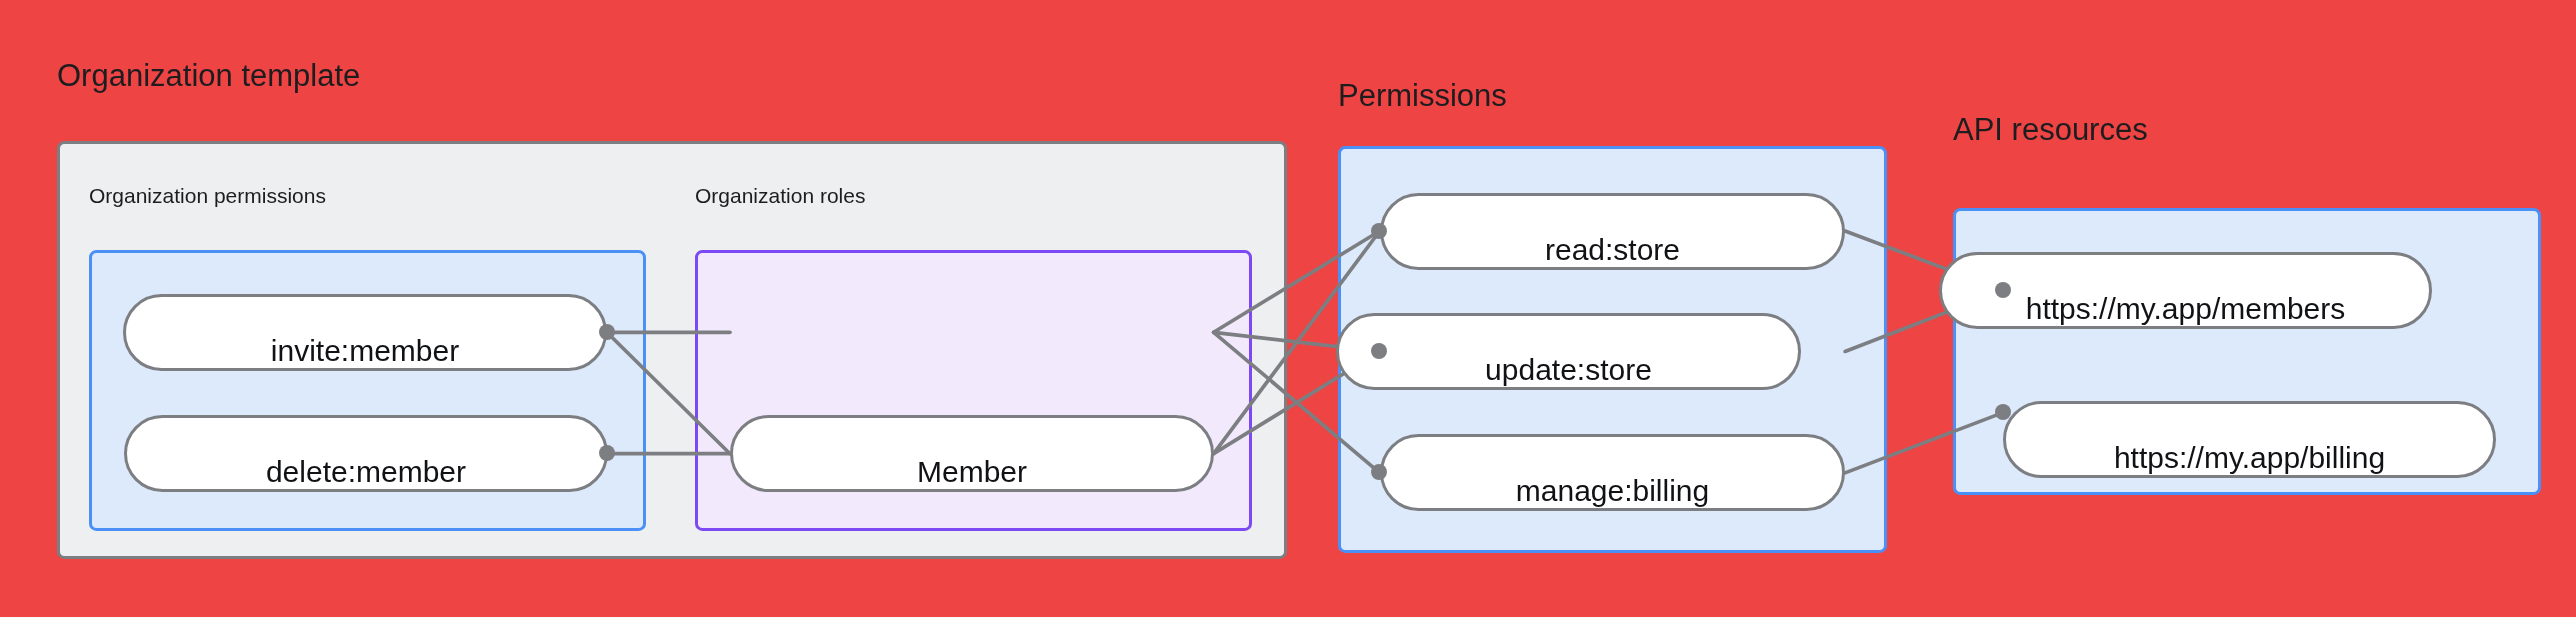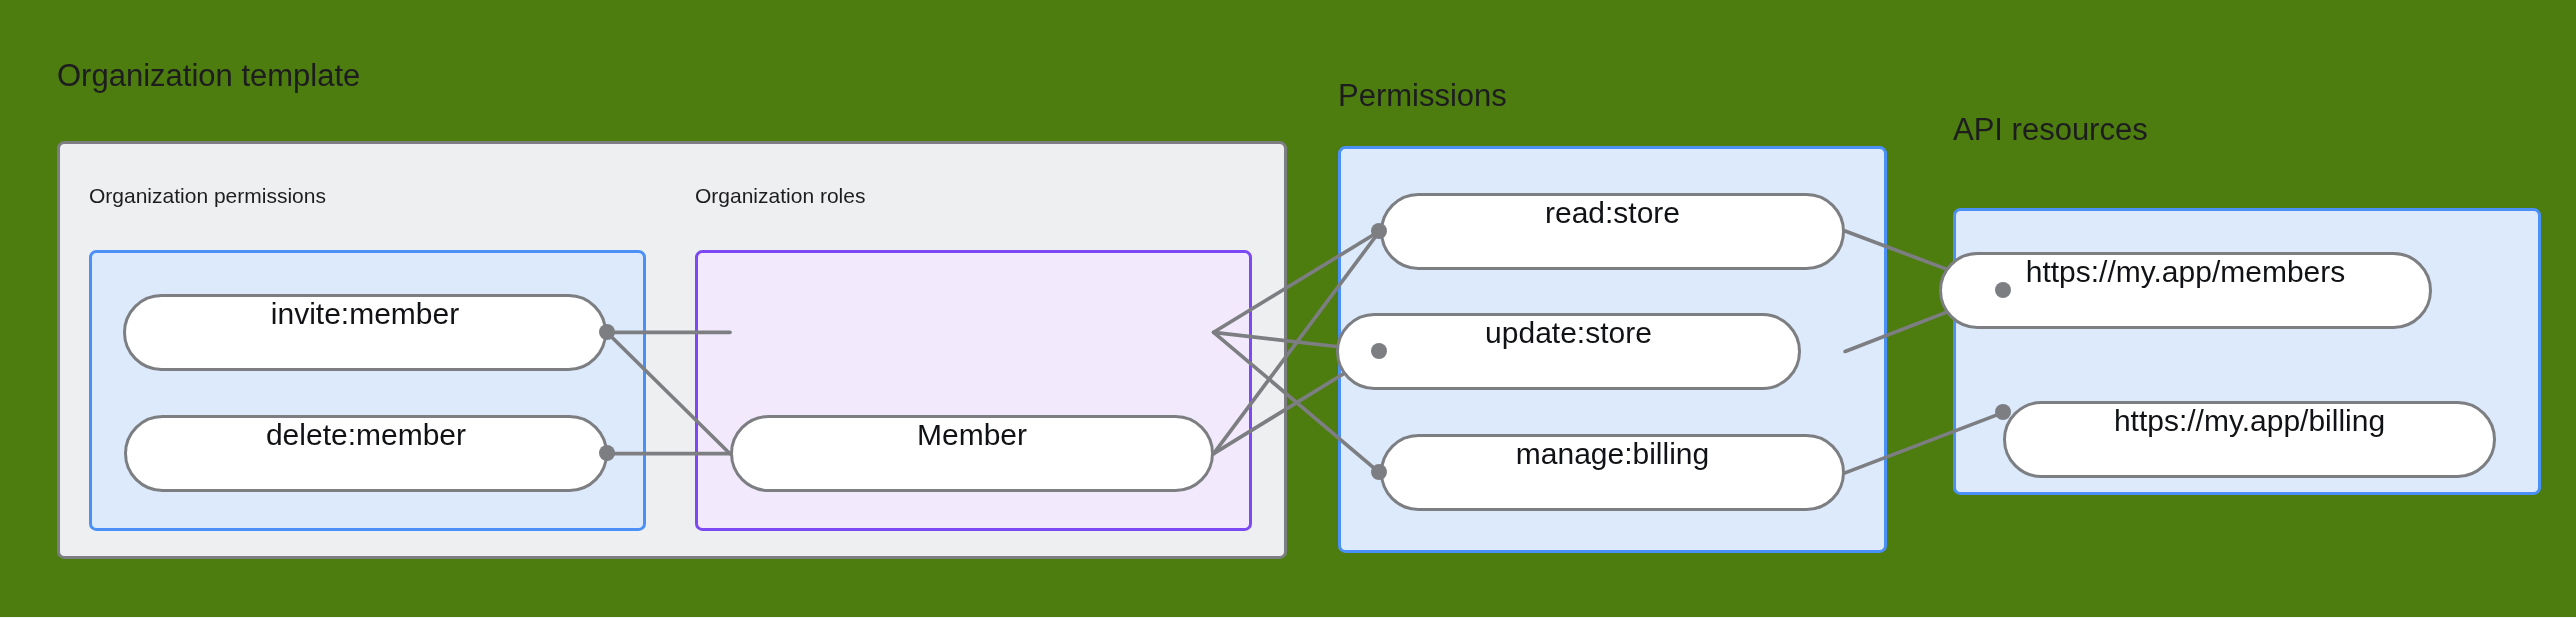--- a/index.html
+++ b/index.html
@@ -8,21 +8,21 @@
     background: #f7f8f8;
   }
   body {
     font-family: "Liberation Sans", sans-serif;
     -webkit-font-smoothing: antialiased;
   }
   #canvas {
     position: relative;
     width: 2576px;
     height: 617px;
-    background: #4d7c0f;
+    background: #ef4444;
     overflow: hidden;
   }
 
   
   #edges {
     position: absolute;
     left: 0; top: 0;
     width: 2576px;
     height: 619px;
     pointer-events: none;
@@ -75,21 +75,21 @@
   }
 
   
   .pill {
     position: absolute;
     background: #ffffff;
     border: 3.7px solid #7c7e82;
     border-radius: 912px;
     box-sizing: border-box;
     display: flex;
-    align-items: flex-start;
+    align-items: flex-end;
     justify-content: center;
     font-size: 30px;
     color: #111215;
     z-index: 6;
     white-space: nowrap;
   }
   .pill span { pointer-events: none; }
 
   
   .dot {

